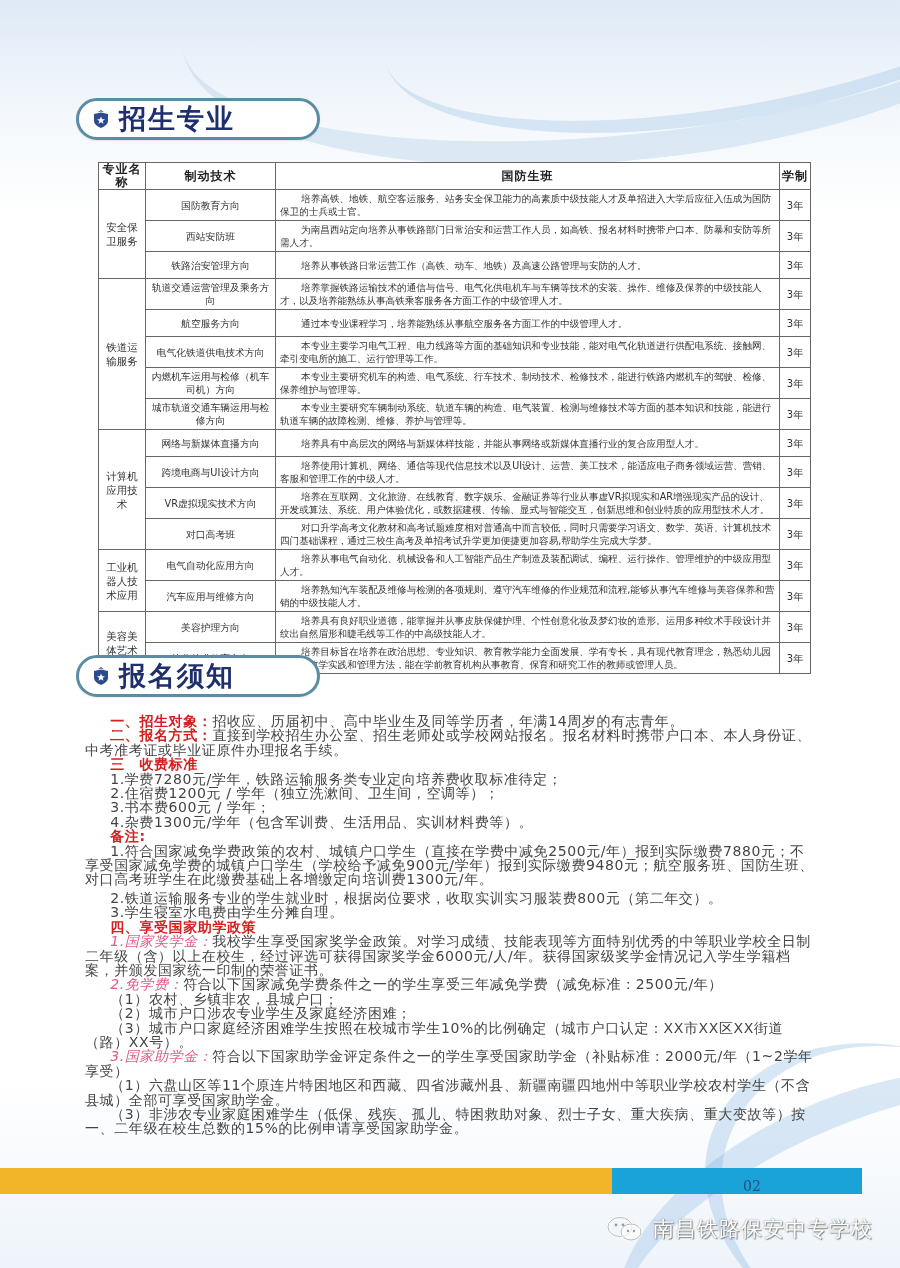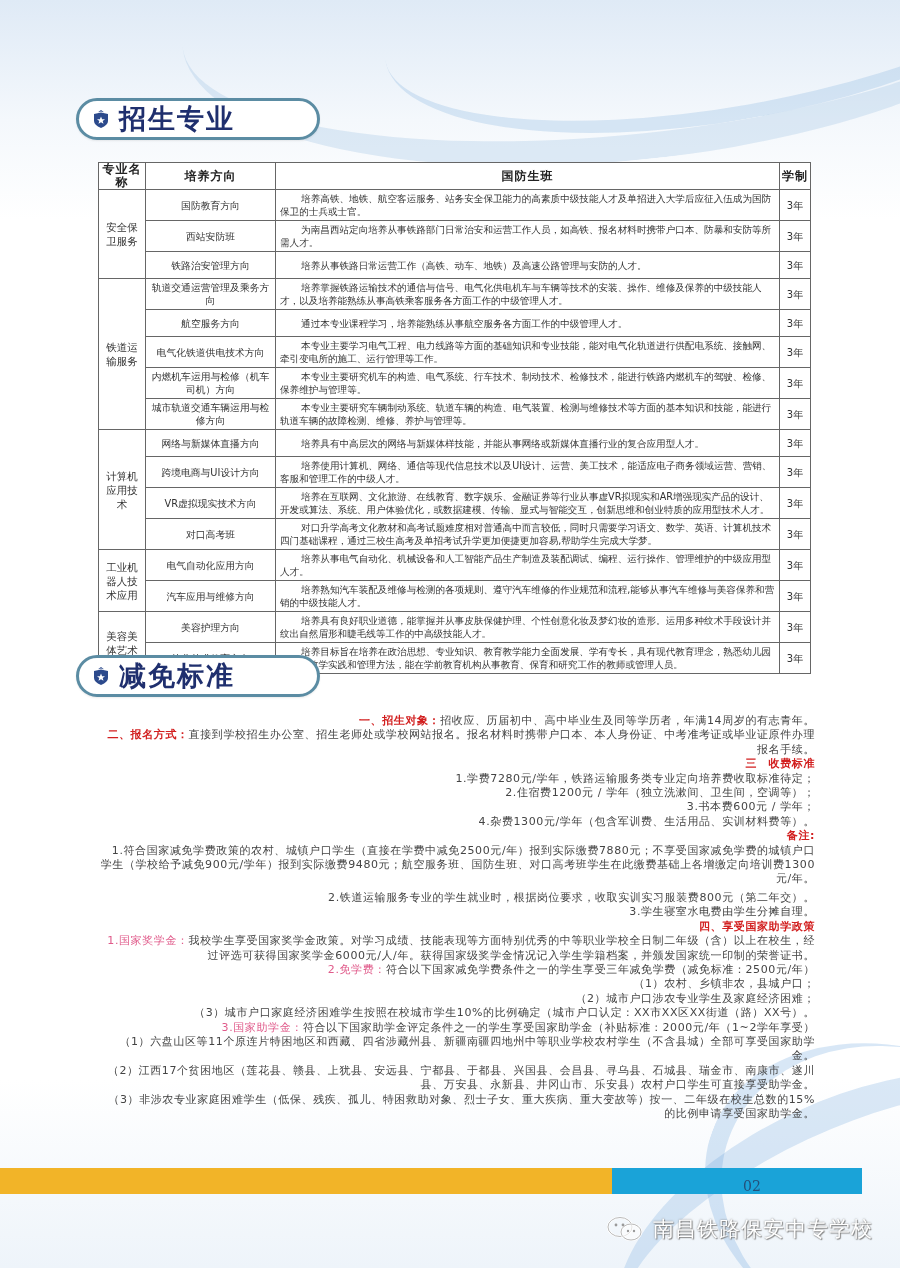--- a/index.html
+++ b/index.html
@@ -69,26 +69,26 @@
   table.majors th {
     font-weight: bold; height: 22px; font-size: 12px; color: #222; letter-spacing: 1px;
   }
   table.majors td.cat { text-align: center; font-size: 10.5px; line-height: 14px; padding: 0 3px; border-radius: 8px; }
   table.majors td.dir { text-align: center; padding: 1px 3px; font-size: 9.8px; }
   table.majors td.goal { padding: 2px 4px; text-indent: 2.2em; text-align: left; }
   table.majors td.yr { text-align: center; font-size: 10px; }
 
   .notice {
     position: absolute; left: 85px; top: 714px; width: 730px;
-    font-size: 11px; line-height: 14.4px; color: #444; letter-spacing: 0.6px; text-align: right;
+    font-size: 14px; line-height: 14.4px; color: #444; letter-spacing: 0.6px;
   }
   .notice p { margin: 0; }
   .indent { text-indent: 1.8em; }
   .red { color: #d21f1f; font-weight: bold; }
-  .pink { color: #e05a8a; }
+  .pink { color: #e05a8a; font-style: italic; }
   .gap { height: 4px; }
 
   .footer-yellow {
     position: absolute; left: 0; top: 1168px; width: 650px; height: 26px;
     background: #f2b428;
   }
   .footer-blue {
     position: absolute; left: 612px; top: 1168px; width: 250px; height: 26px;
     background: #1aa3d8;
     display: flex; align-items: flex-end; justify-content: center;
@@ -126,21 +126,21 @@
   <table class="majors">
     <colgroup>
       <col style="width:47px">
       <col style="width:130px">
       <col style="width:504px">
       <col style="width:31px">
     </colgroup>
     <thead>
       <tr>
         <th>专业名称</th>
-        <th>培养方向</th>
+        <th>制动技术</th>
         <th>国防生班</th>
         <th>学制</th>
       </tr>
     </thead>
     <tbody>
 
       <tr style="height:30px">
         <td class="cat" rowspan="3">安全保卫服务</td>
         <td class="dir">国防教育方向</td>
         <td class="goal">培养高铁、地铁、航空客运服务、站务安全保卫能力的高素质中级技能人才及单招进入大学后应征入伍成为国防保卫的士兵或士官。</td>
@@ -231,21 +231,21 @@
       </tr>
     </tbody>
   </table>
 
   <div class="section-title" style="top:655px;">
     <svg class="badge-icon" viewBox="0 0 16 18">
       <path d="M8 0 L11 2.2 L8 1.6 L5 2.2 Z" fill="#2c4a8c"></path>
       <path d="M1 4 L8 2.5 L15 4 L15 11 Q15 15 8 18 Q1 15 1 11 Z" fill="#2c4a8c"></path>
       <path d="M8 6.5 L9.1 9.2 L12 9.3 L9.7 11 L10.5 13.8 L8 12.2 L5.5 13.8 L6.3 11 L4 9.3 L6.9 9.2 Z" fill="#ffffff"></path>
     </svg>
-    <span class="title-text">减免标准</span>
+    <span class="title-text">报名须知</span>
   </div>
 
   <div class="notice">
     <p class="indent">
       <span class="red">一、招生对象：</span><span>招收应、历届初中、高中毕业生及同等学历者，年满14周岁的有志青年。</span>
     </p>
     <p class="indent">
       <span class="red">二、报名方式：</span><span>直接到学校招生办公室、招生老师处或学校网站报名。报名材料时携带户口本、本人身份证、中考准考证或毕业证原件办理报名手续。</span>
     </p>
     <p class="indent">
@@ -271,21 +271,20 @@
     <p class="indent">
       <span class="pink">2.免学费：</span><span>符合以下国家减免学费条件之一的学生享受三年减免学费（减免标准：2500元/年）</span>
     </p>
     <p class="indent">（1）农村、乡镇非农，县城户口；</p>
     <p class="indent">（2）城市户口涉农专业学生及家庭经济困难；</p>
     <p class="indent">（3）城市户口家庭经济困难学生按照在校城市学生10%的比例确定（城市户口认定：XX市XX区XX街道（路）XX号）。</p>
     <p class="indent">
       <span class="pink">3.国家助学金：</span><span>符合以下国家助学金评定条件之一的学生享受国家助学金（补贴标准：2000元/年（1~2学年享受）</span>
     </p>
     <p class="indent">（1）六盘山区等11个原连片特困地区和西藏、四省涉藏州县、新疆南疆四地州中等职业学校农村学生（不含县城）全部可享受国家助学金。</p>
-    <p class="indent">（2）江西17个贫困地区（莲花县、赣县、上犹县、安远县、宁都县、于都县、兴国县、会昌县、寻乌县、石城县、瑞金市、南康市、遂川县、万安县、永新县、井冈山市、乐安县）农村户口学生可直接享受助学金。</p>
     <p class="indent">（3）非涉农专业家庭困难学生（低保、残疾、孤儿、特困救助对象、烈士子女、重大疾病、重大变故等）按一、二年级在校生总数的15%的比例申请享受国家助学金。</p>
   </div>
 
   <div class="footer-yellow"></div>
   <div class="footer-blue">
     <span class="page-num">02</span>
   </div>
 
   <div class="watermark">
     <svg class="wechat-icon" viewBox="0 0 40 28">

